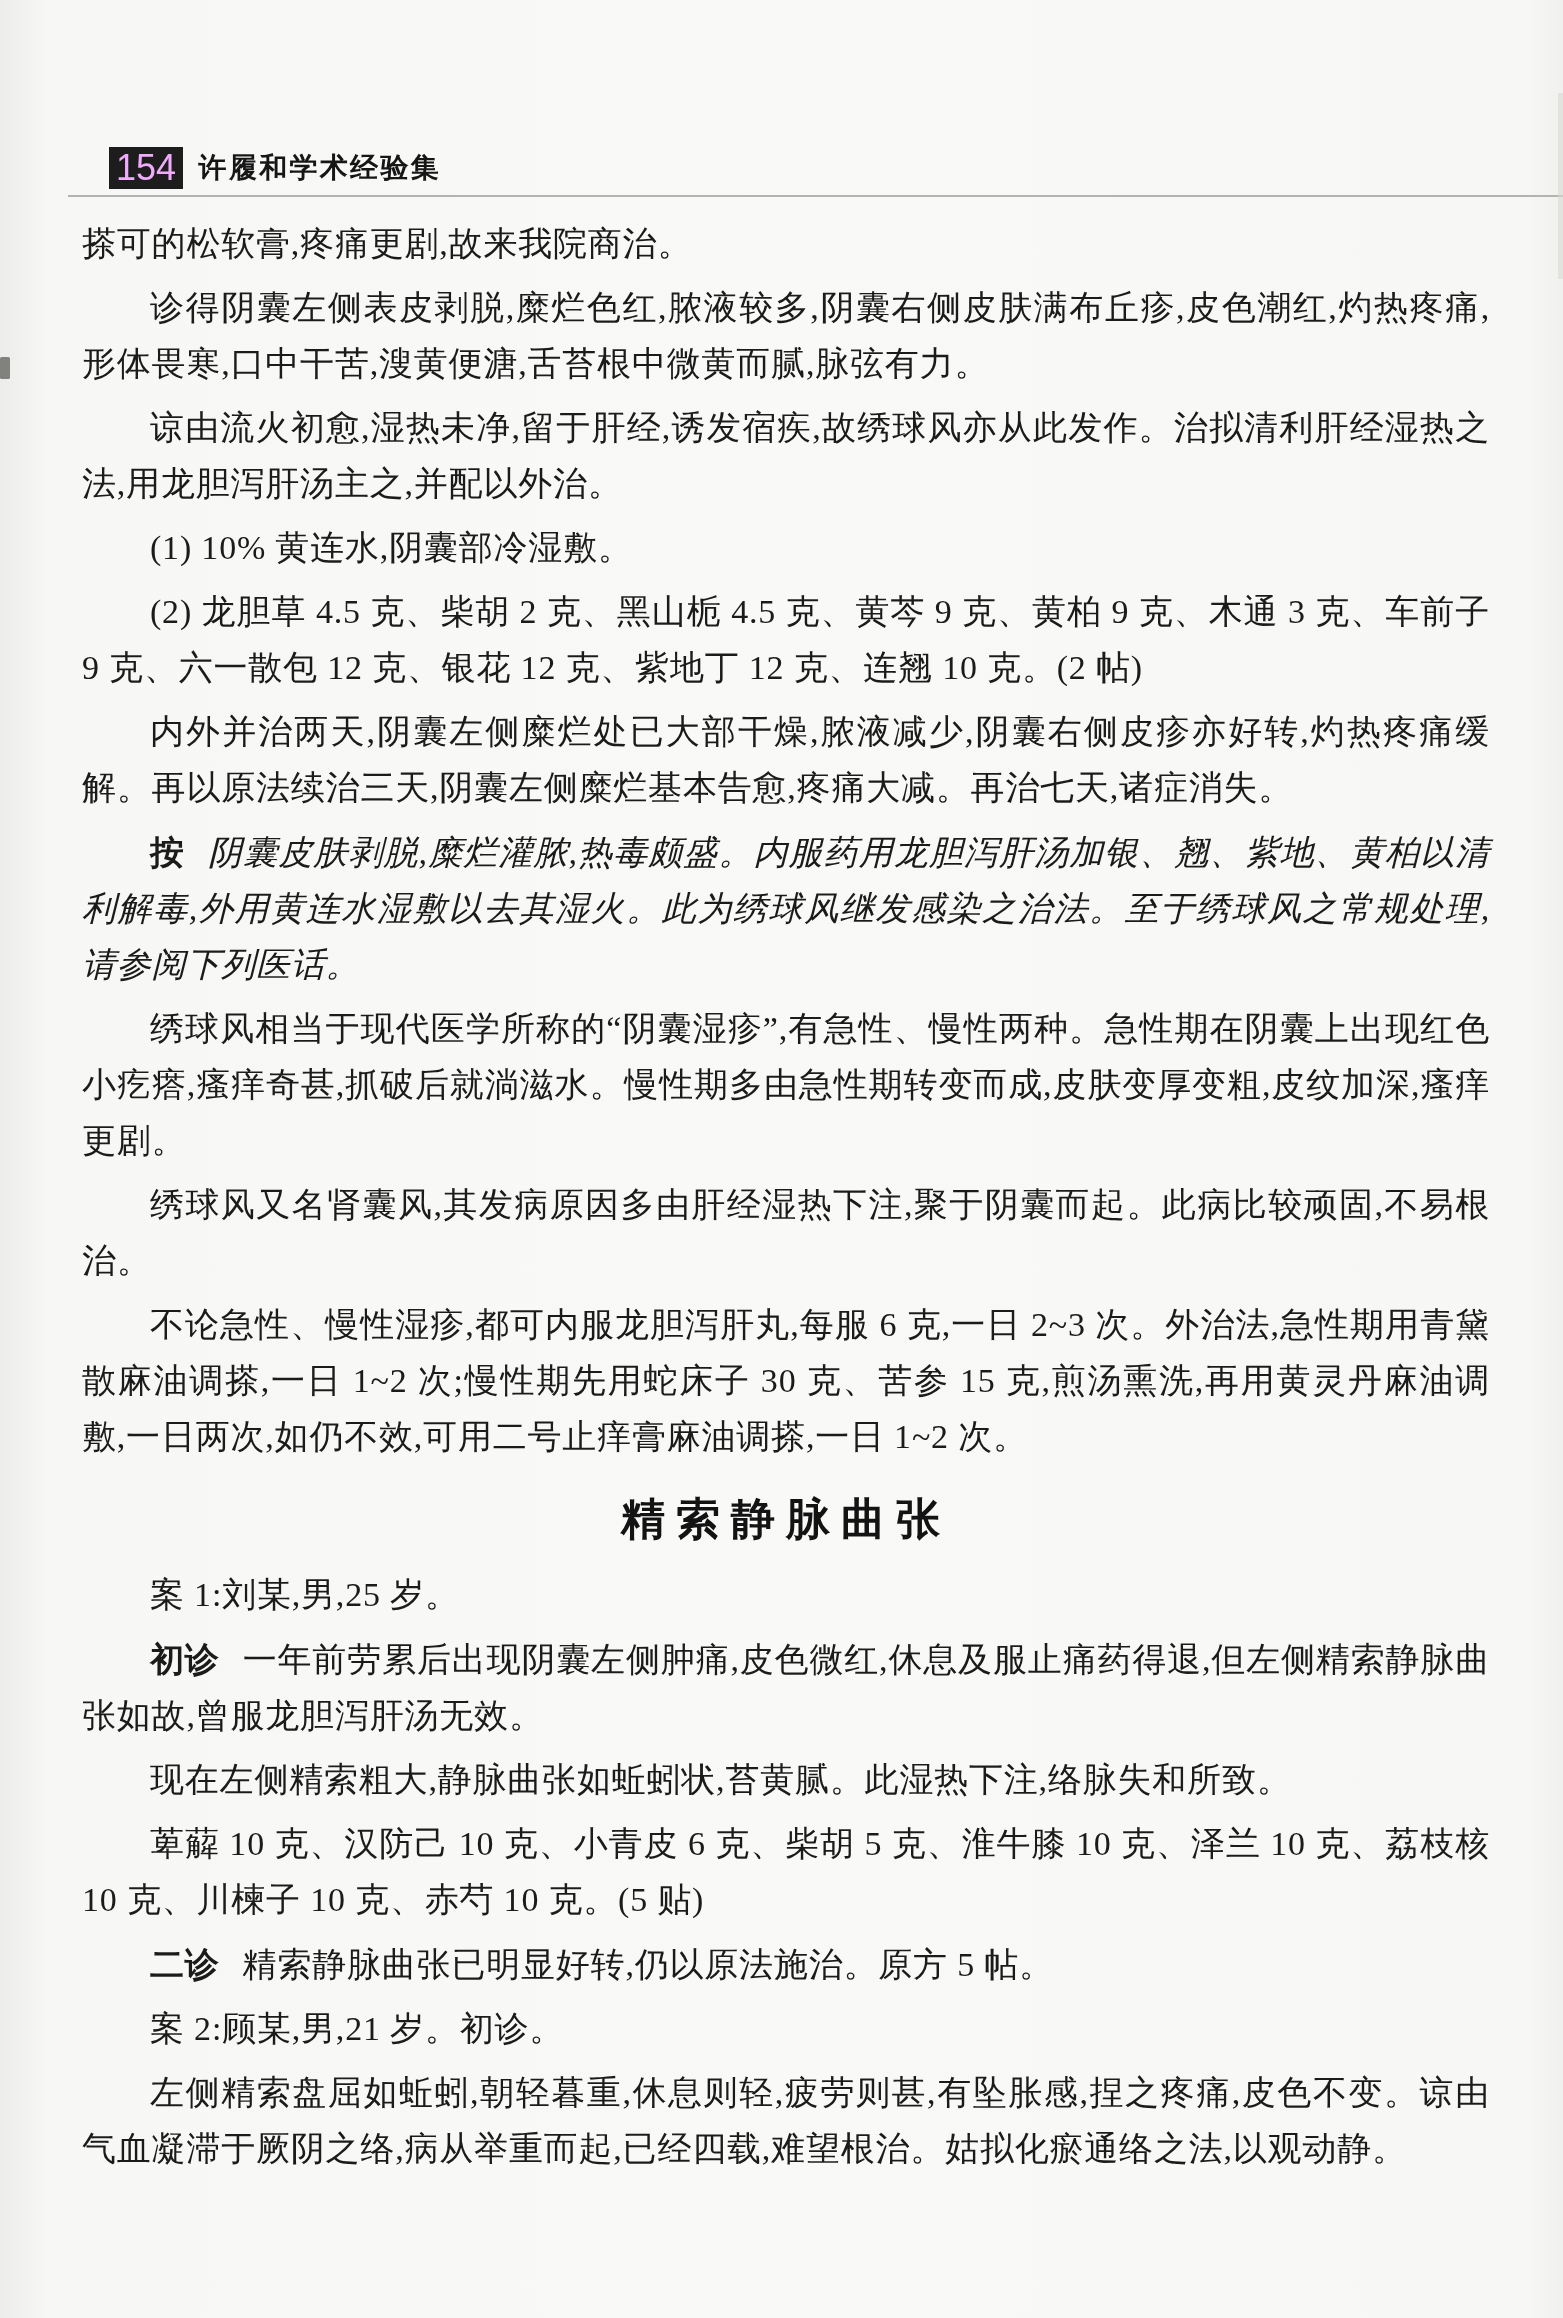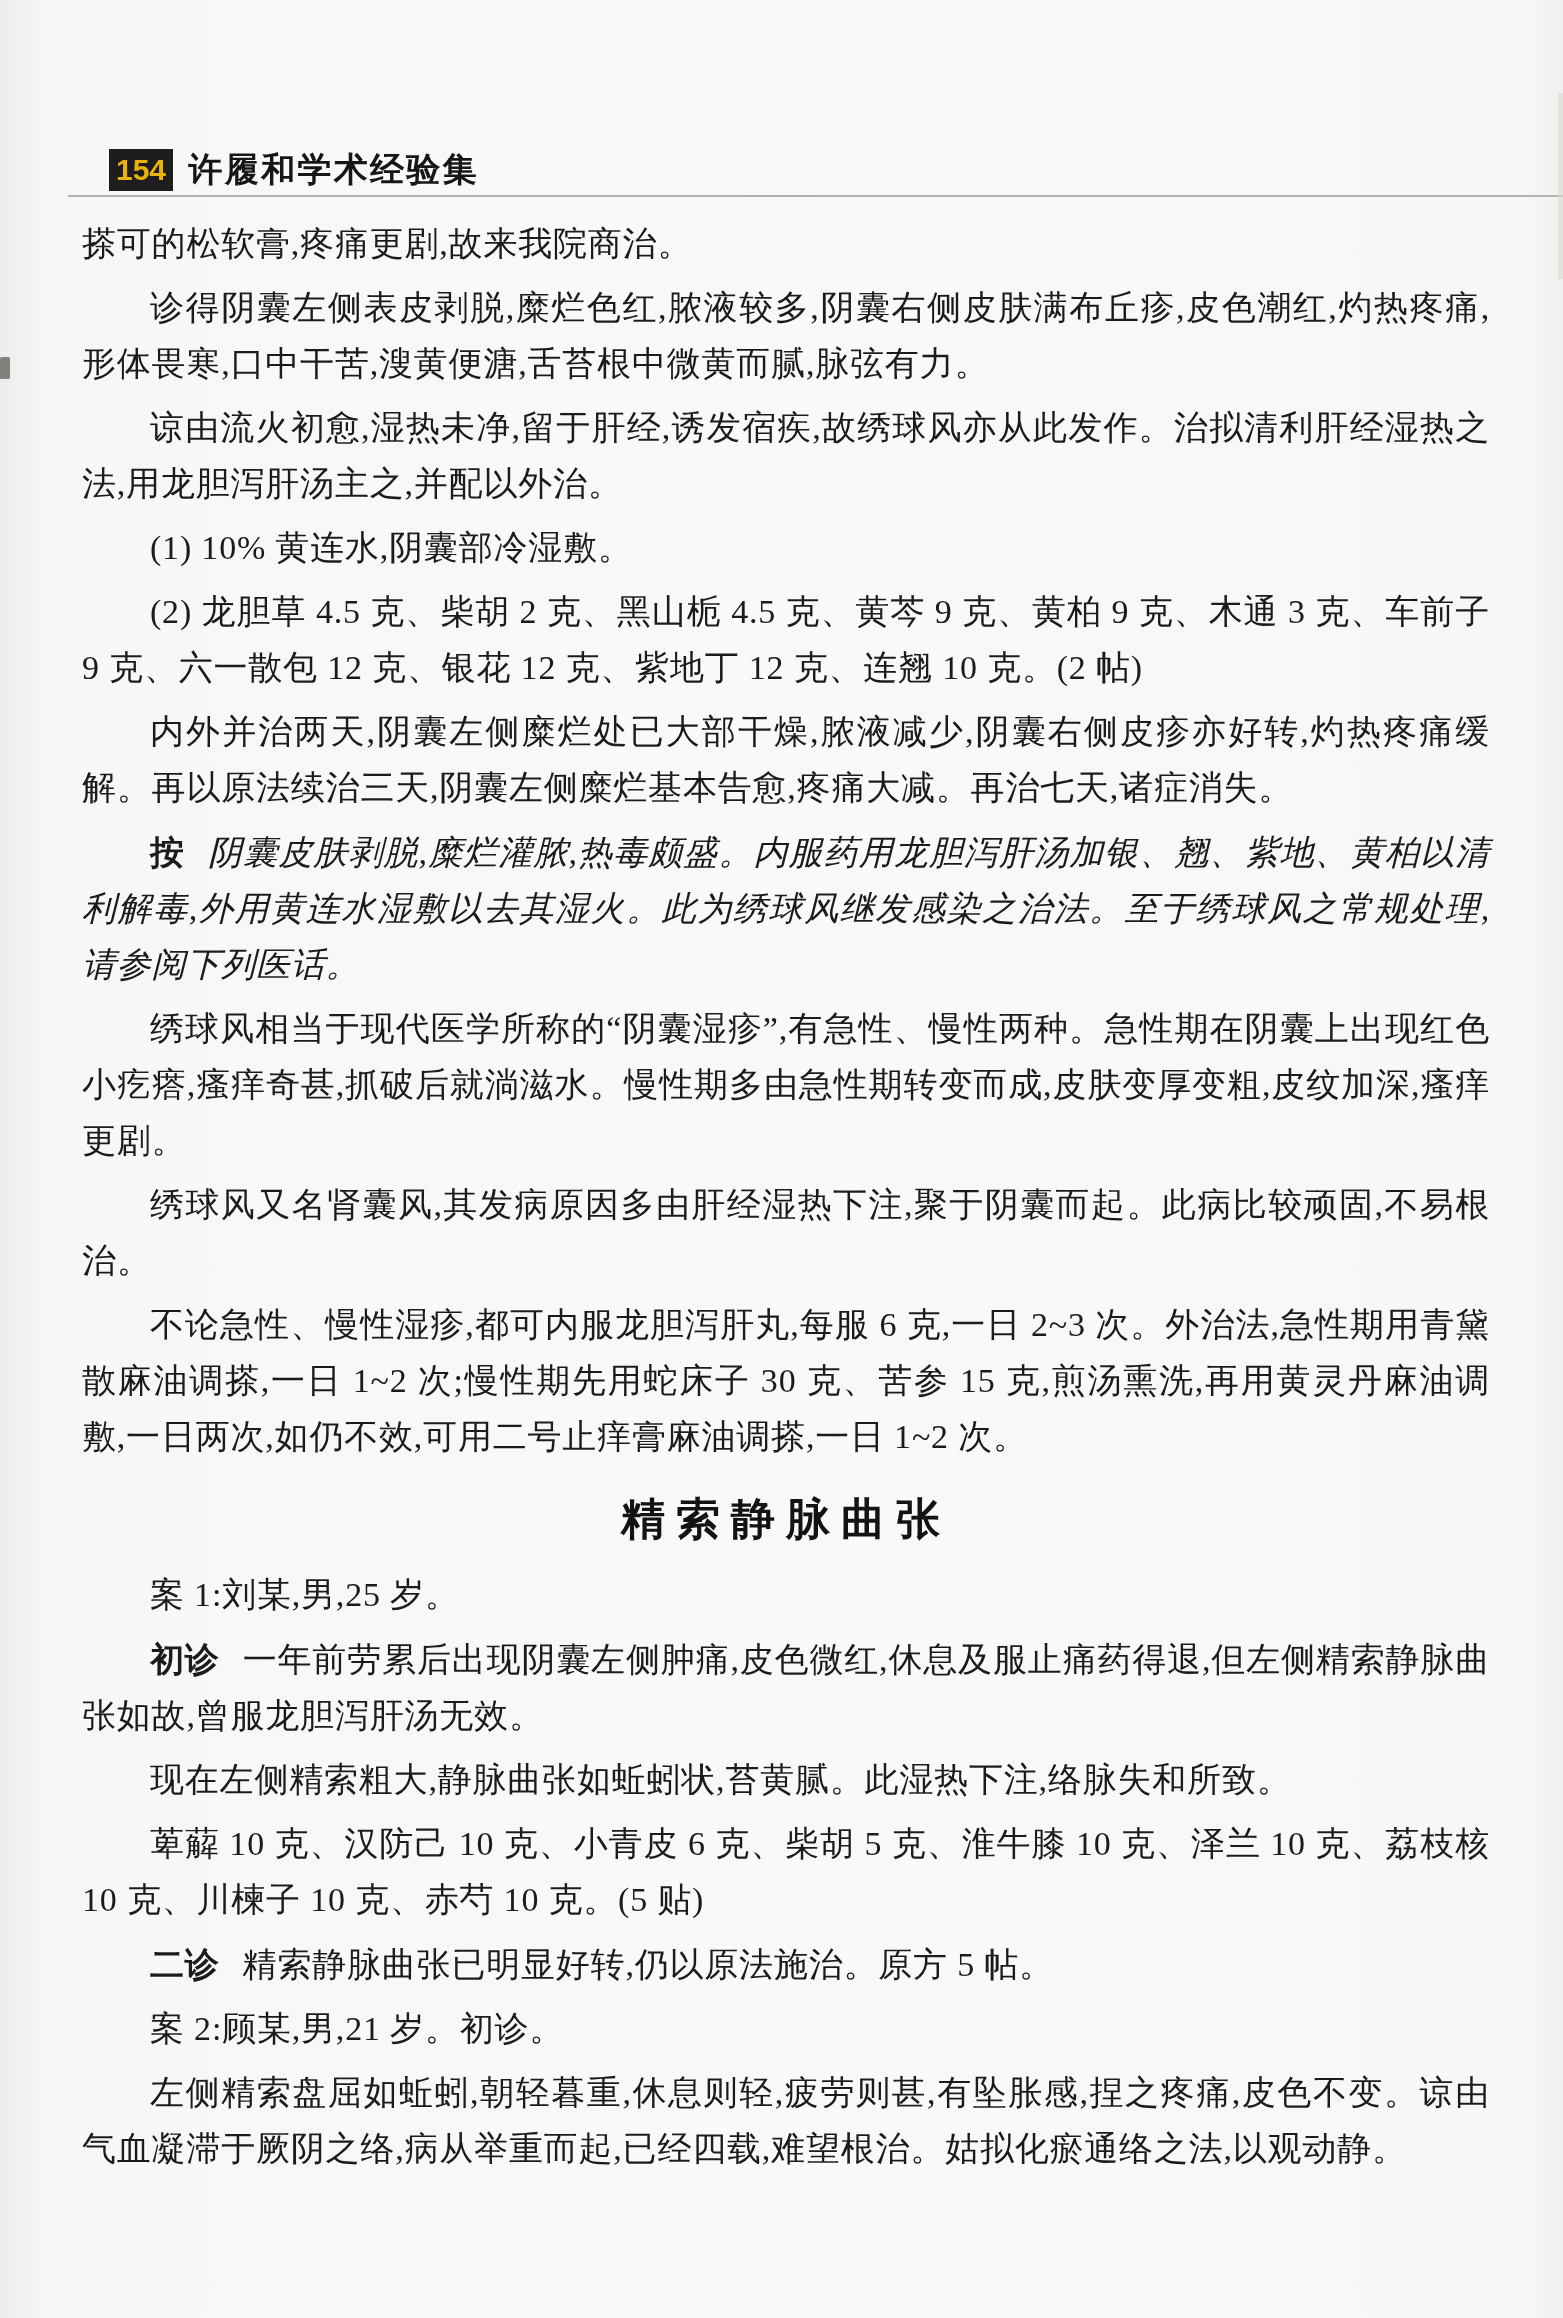--- a/index.html
+++ b/index.html
@@ -14,28 +14,28 @@
     background: linear-gradient(90deg, #ececea 0px, #f7f7f5 47px, #f9f9f7 50%, #f7f7f5 calc(100% - 39px), #f0f0ee 100%);
     overflow: hidden;
     color: #1b1b1b;
   }
   
   .header {
     position: absolute; top: 147px; left: 109px;
     display: flex; align-items: center; gap: 15.5px;
   }
   .page-badge {
-    background: #1d1d1d; color: #eab308;
+    background: #1d1d1d; color: #f0abfc;
     font-family: "Liberation Sans", sans-serif;
-    font-weight: bold; font-size: 30px; line-height: 40px;
+    font-weight: normal; font-size: 36px; line-height: 40px;
     padding: 0.8px 7px;
   }
   .book-title {
     font-family: "Liberation Sans", sans-serif;
-    font-weight: bold; font-size: 34px;
+    font-weight: bold; font-size: 28px;
     letter-spacing: 2.3px; color: #161616;
   }
   .header-rule {
     position: absolute; top: 195px; left: 68px;
     width: 1496px; height: 2.3px;
     background: #b3b3af;
   }
   
   .content {
     position: absolute; top: 208px; left: 74px;

